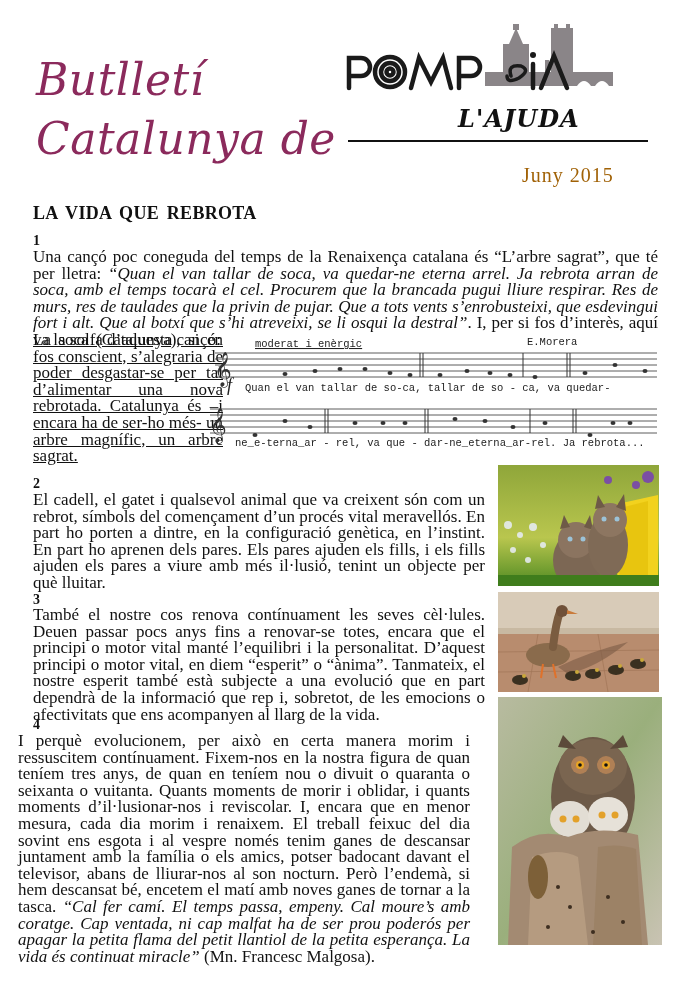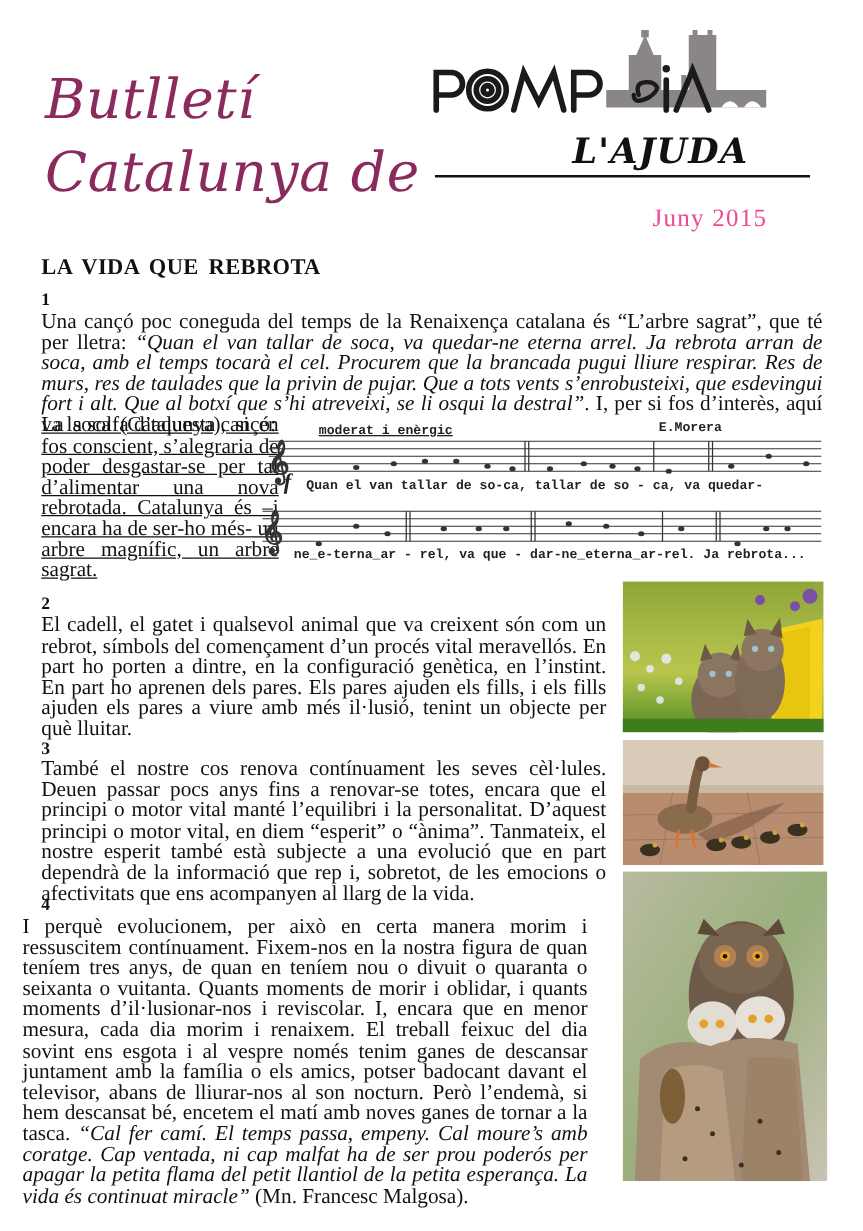--- a/index.html
+++ b/index.html
@@ -8,34 +8,34 @@
   .abs { position: absolute; }
 
   
   .title-line { font-family: "DejaVu Serif", "Liberation Serif", serif; font-style: italic;
                 color: #8b2a5c; font-size: 44px; line-height: 1; letter-spacing: 0.5px; text-align: right; }
   #title1 { left: 36px; top: 58px; }
   #title2 { left: 36px; top: 117px; }
 
   #logo { left: 345px; top: 22px; width: 300px; height: 76px; }
   #ajuda { left: 458px; top: 104px; font-family: "DejaVu Serif", serif; font-style: italic;
-           font-size: 28px; font-weight: bold; color: #111; letter-spacing: 1px; }
+           font-size: 24px; font-weight: bold; color: #111; letter-spacing: 1px; }
   #ajuda-rule { left: 348px; top: 140px; width: 300px; height: 2px; background: #111; }
-  #date { left: 522px; top: 164px; font-size: 20px; color: #ec4899; letter-spacing: 1px; }
+  #date { left: 522px; top: 164px; font-size: 20px; color: #a16207; letter-spacing: 1px; }
 
   
   .txt { font-size: 17px; line-height: 16.6px; text-align: justify; }
   .num { font-weight: bold; font-size: 14px; }
   #heading { left: 33px; top: 203px; font-weight: bold; font-size: 18px; letter-spacing: 0.3px; word-spacing: 3px; }
 
   #s1-num { left: 33px; top: 233px; }
   #s1-text { left: 33px; top: 249px; width: 625px; }
   #s1-left { left: 33px; top: 332px; width: 190px; text-decoration: underline; }
 
-  #score { left: 205px; top: 333px; width: 455px; height: 118px; font-weight: bold; }
+  #score { left: 205px; top: 333px; width: 455px; height: 118px; }
 
   #s2-num { left: 33px; top: 476px; }
   #s2-text { left: 33px; top: 492px; width: 452px; }
   #s3-num { left: 33px; top: 592px; }
   #s3-text { left: 33px; top: 607px; width: 452px; }
   #s4-num { left: 33px; top: 717px; }
   #s4-text { left: 18px; top: 733px; width: 452px; }
 
   .photo { position: absolute; overflow: hidden; }
   #photo-kittens { left: 498px; top: 465px; width: 161px; height: 121px; }

